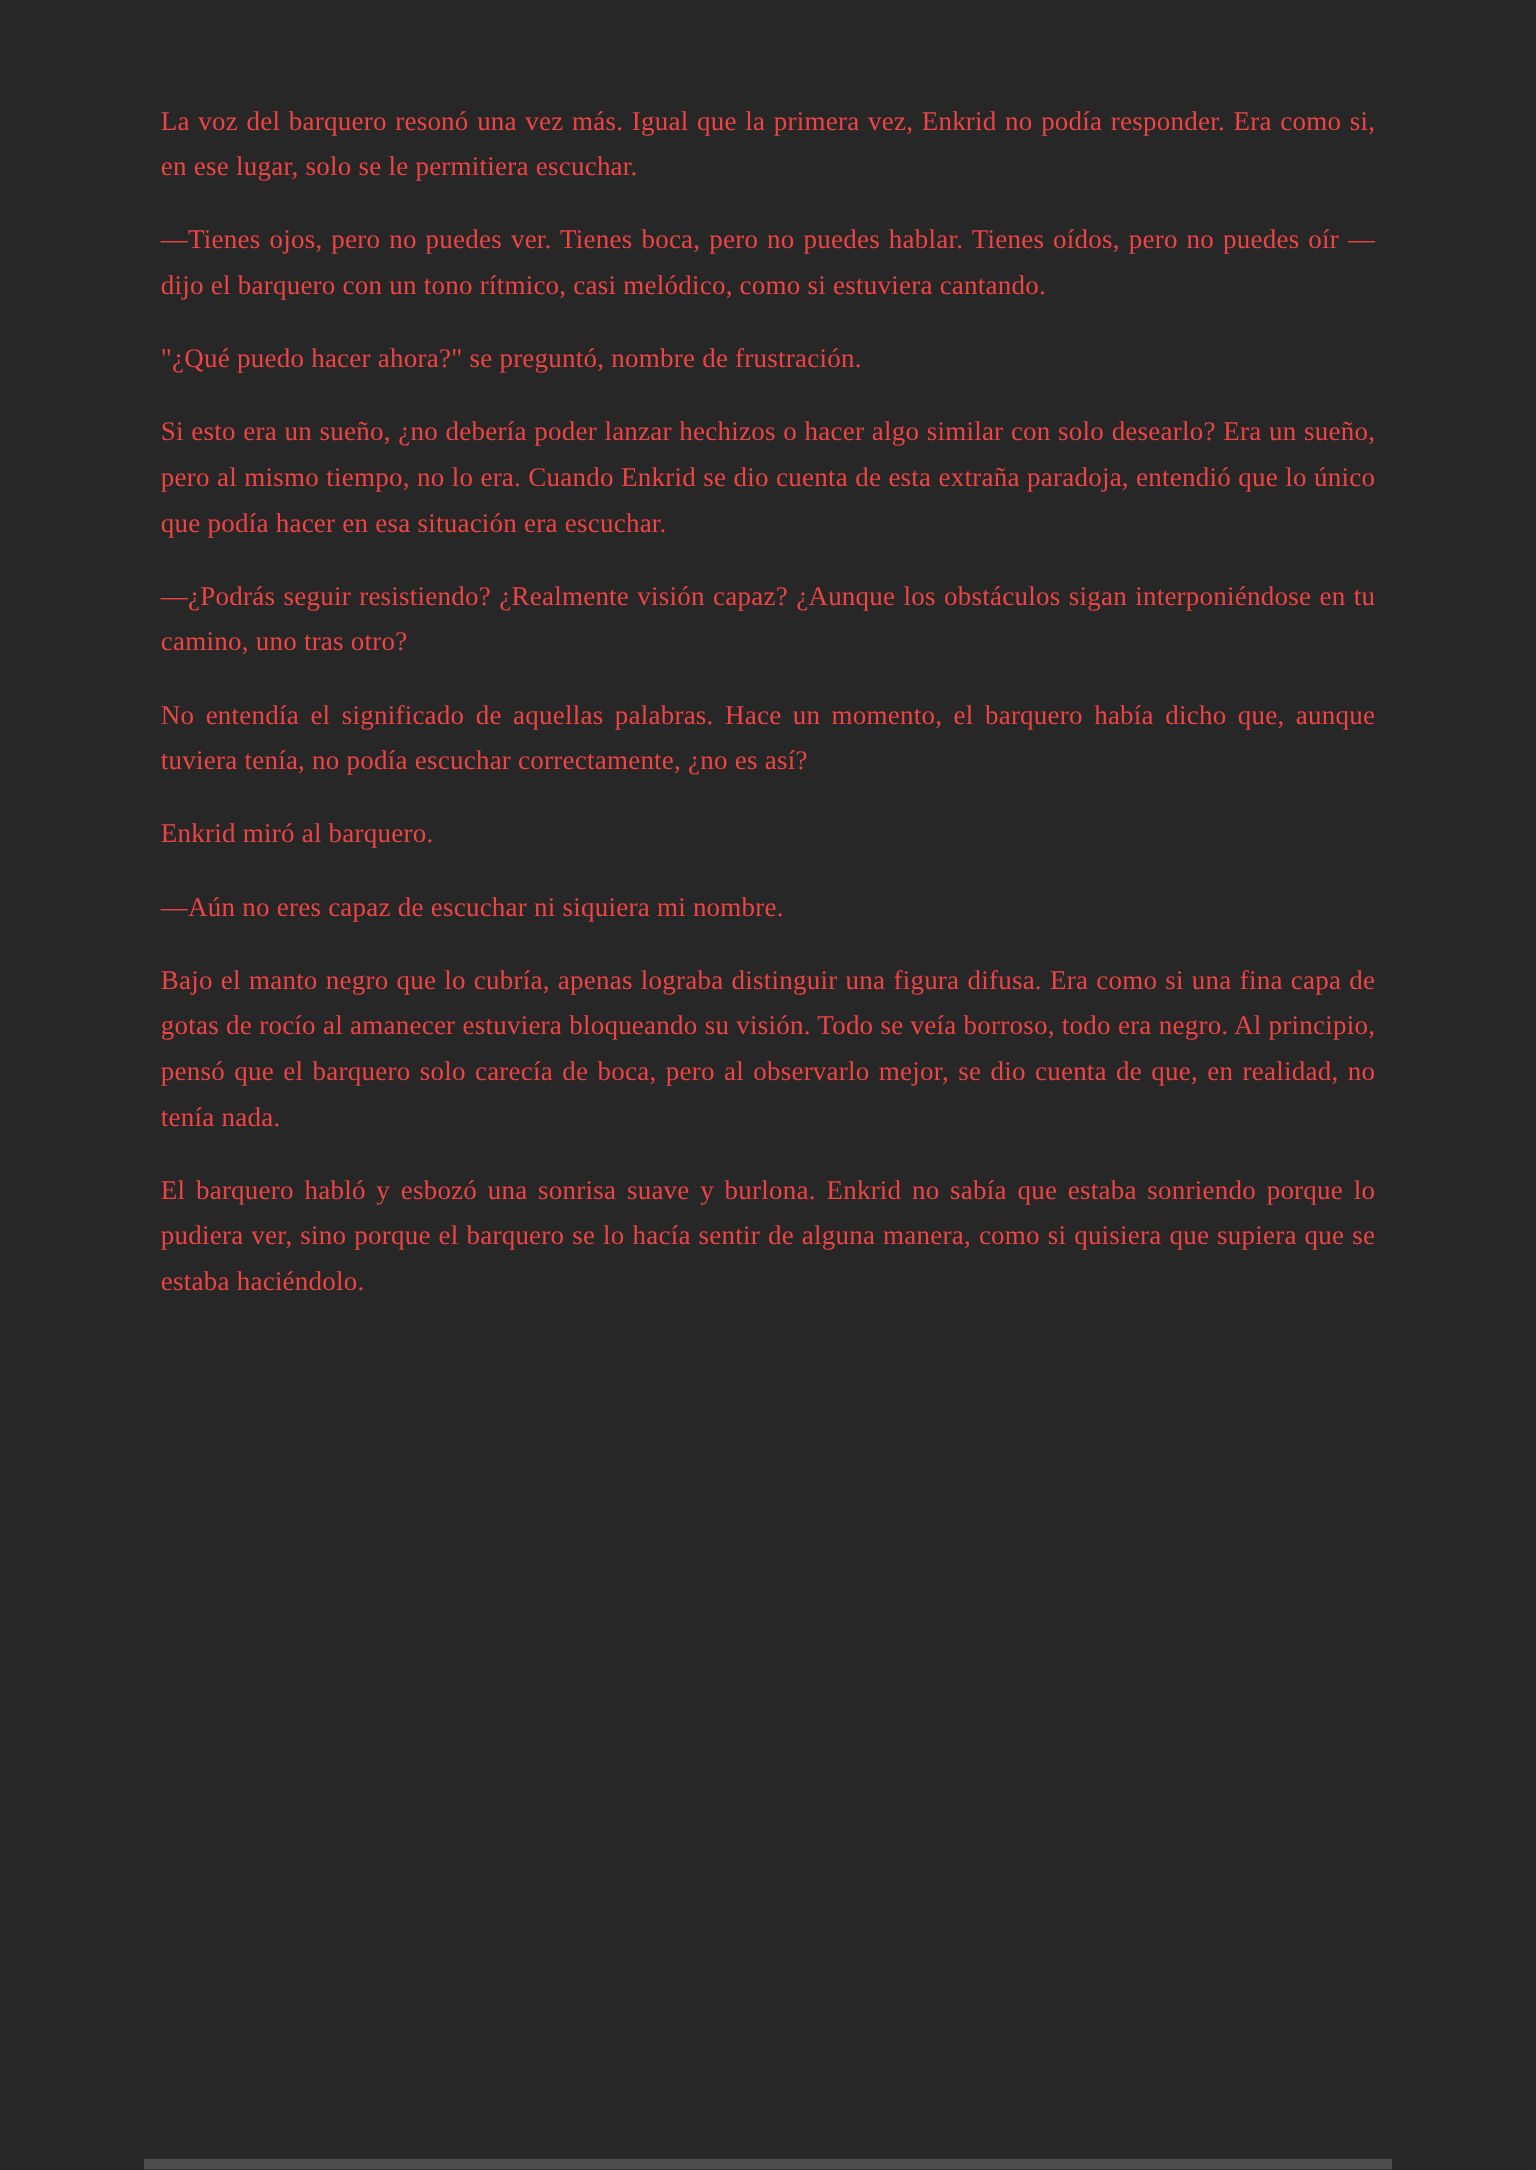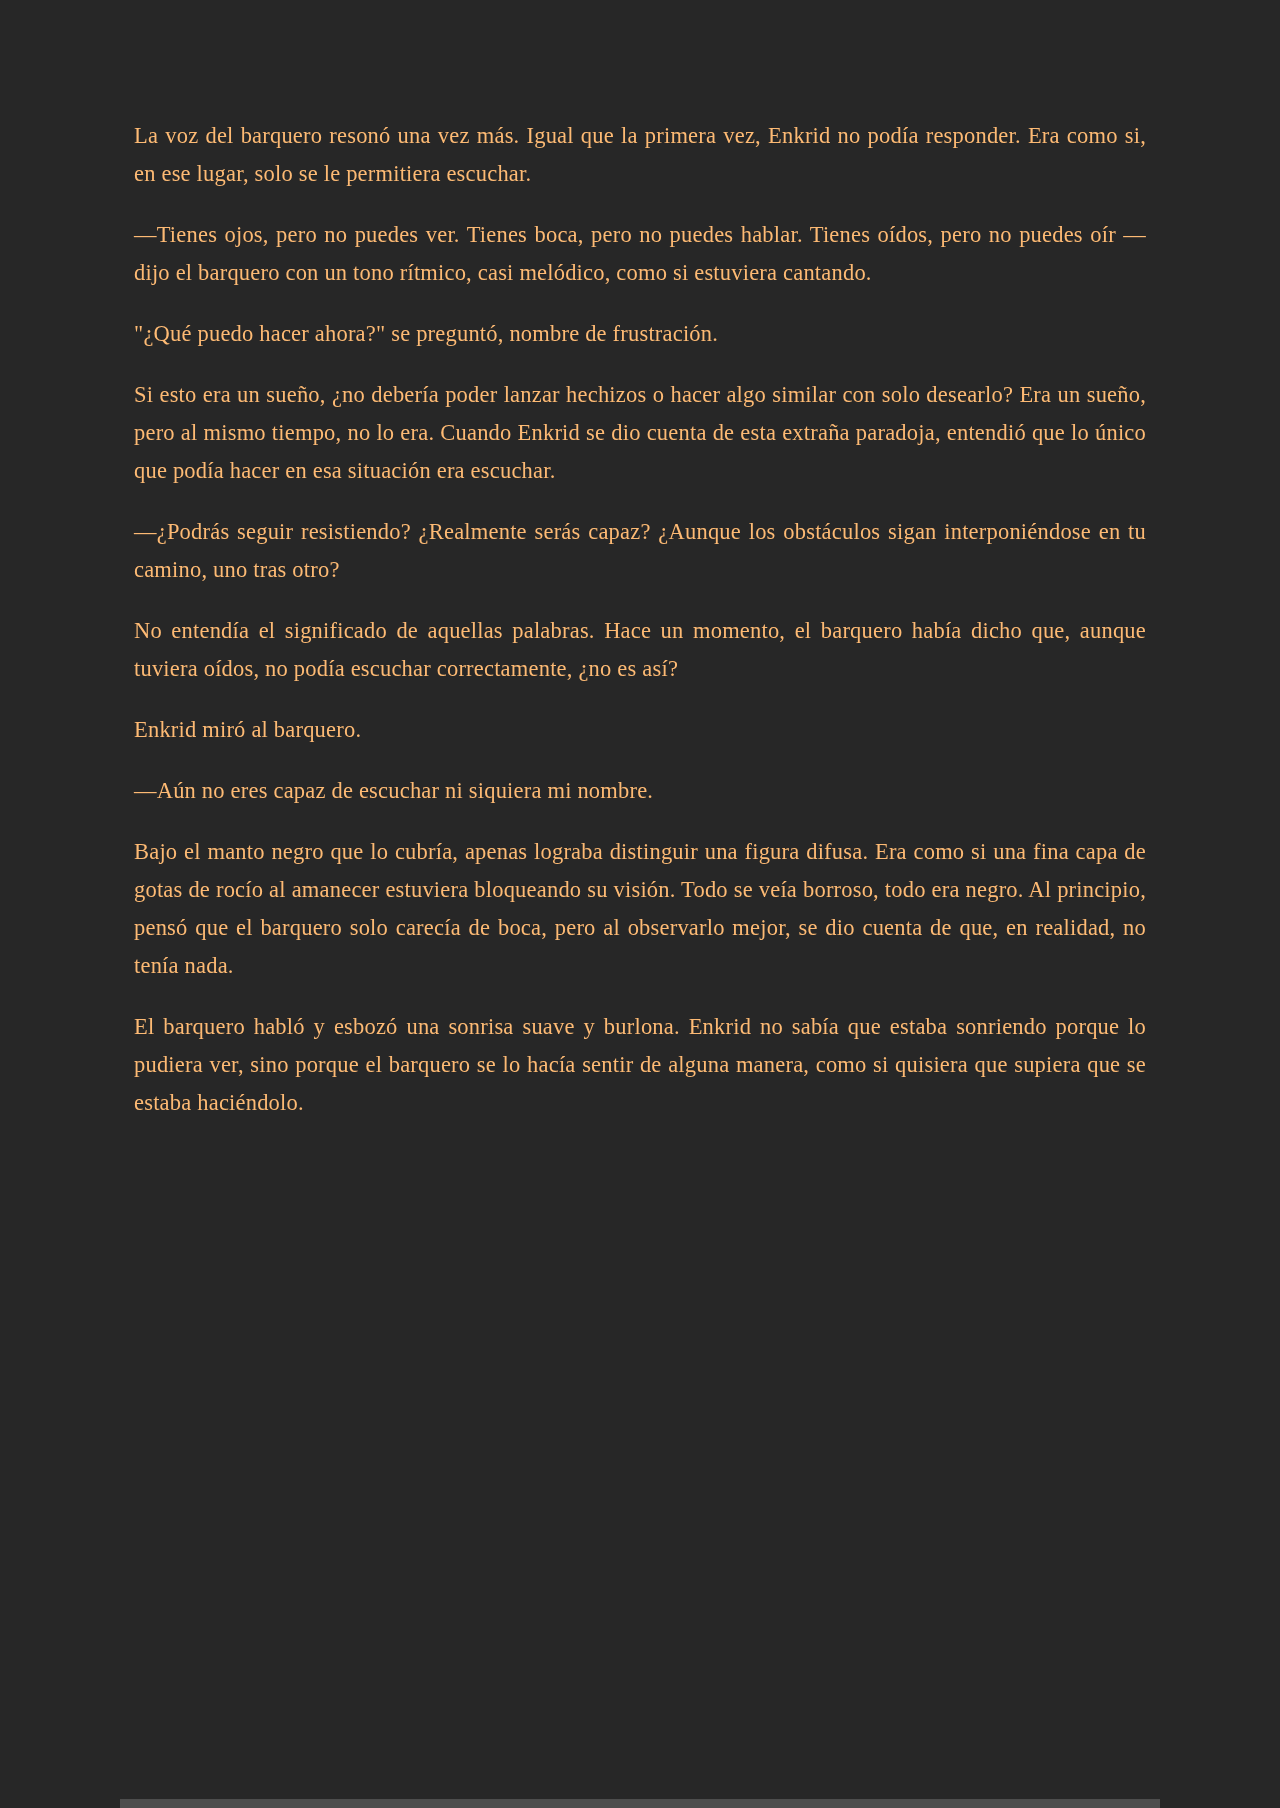--- a/index.html
+++ b/index.html
@@ -15,22 +15,22 @@
     font-family: "Liberation Serif", "DejaVu Serif", serif;
   }
   .reader-page {
     width: 1280px;
     height: 1808px;
     position: relative;
   }
   .reader-content {
     width: 1012px;
     margin: 0 auto;
-    padding-top: 117px;
-    color: #fdba74;
+    padding-top: 82px;
+    color: #ef4444;
   }
   .para {
     font-size: 22.5px;
     line-height: 38px;
     text-align: justify;
     margin: 0 0 23px 0;
     letter-spacing: 0.2px;
   }
   .para span.italic {
   }
@@ -49,21 +49,21 @@
 </head>
 <body>
 
 <div class="reader-page">
   <div class="reader-content">
 
   <p class="para"><span class="normal">La voz del barquero resonó una vez más. Igual que la primera vez, Enkrid no podía responder. Era como si, en ese lugar, solo se le permitiera escuchar.</span></p>
       <p class="para"><span class="italic">—Tienes ojos, pero no puedes ver. Tienes boca, pero no puedes hablar. Tienes oídos, pero no puedes oír </span><span class="normal">—dijo el barquero con un tono rítmico, casi melódico, como si estuviera cantando.</span></p>
       <p class="para"><span class="italic">"¿Qué puedo hacer ahora?" </span><span class="normal">se preguntó, nombre de frustración.</span></p>
       <p class="para"><span class="normal">Si esto era un sueño, ¿no debería poder lanzar hechizos o hacer algo similar con solo desearlo? Era un sueño, pero al mismo tiempo, no lo era. Cuando Enkrid se dio cuenta de esta extraña paradoja, entendió que lo único que podía hacer en esa situación era escuchar.</span></p>
-      <p class="para"><span class="italic">—¿Podrás seguir resistiendo? ¿Realmente serás capaz? ¿Aunque los obstáculos sigan interponiéndose en tu camino, uno tras otro?</span></p>
-      <p class="para"><span class="normal">No entendía el significado de aquellas palabras. Hace un momento, el barquero había dicho que, aunque tuviera oídos, no podía escuchar correctamente, ¿no es así?</span></p>
+      <p class="para"><span class="italic">—¿Podrás seguir resistiendo? ¿Realmente visión capaz? ¿Aunque los obstáculos sigan interponiéndose en tu camino, uno tras otro?</span></p>
+      <p class="para"><span class="normal">No entendía el significado de aquellas palabras. Hace un momento, el barquero había dicho que, aunque tuviera tenía, no podía escuchar correctamente, ¿no es así?</span></p>
       <p class="para"><span class="normal">Enkrid miró al barquero.</span></p>
       <p class="para"><span class="italic">—Aún no eres capaz de escuchar ni siquiera mi nombre.</span></p>
       <p class="para"><span class="normal">Bajo el manto negro que lo cubría, apenas lograba distinguir una figura difusa. Era como si una fina capa de gotas de rocío al amanecer estuviera bloqueando su visión. Todo se veía borroso, todo era negro. Al principio, pensó que el barquero solo carecía de boca, pero al observarlo mejor, se dio cuenta de que, en realidad, no tenía nada.</span></p>
       <p class="para"><span class="normal">El barquero habló y esbozó una sonrisa suave y burlona. Enkrid no sabía que estaba sonriendo porque lo pudiera ver, sino porque el barquero se lo hacía sentir de alguna manera, como si quisiera que supiera que se estaba haciéndolo.</span></p>
     </div>
   <div class="bottom-divider"></div>
 </div>
 
 </body></html>

